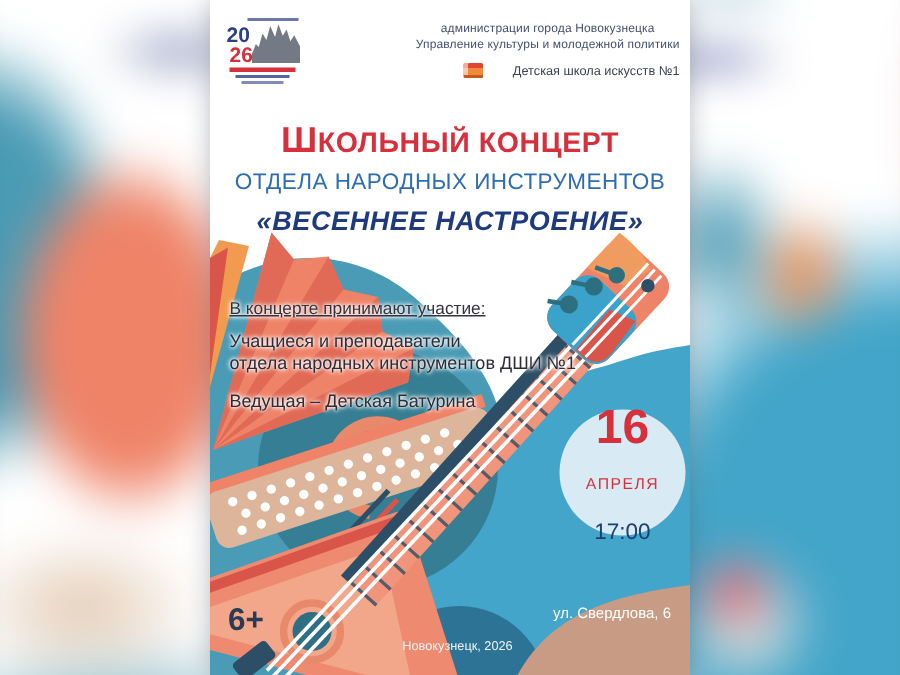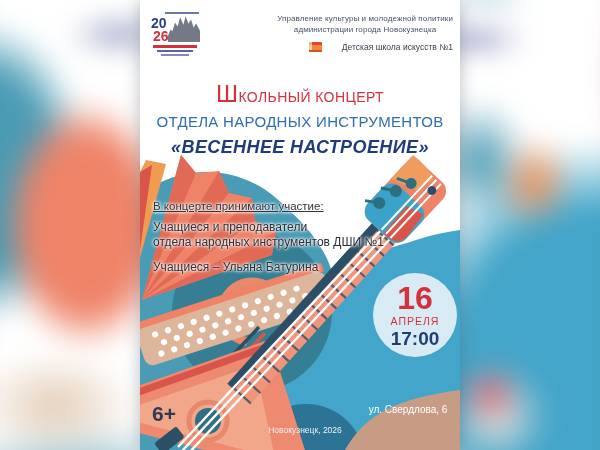--- a/index.html
+++ b/index.html
@@ -52,39 +52,39 @@
   .anniv .d26{position:absolute;left:2px;top:17px;font-size:14px;font-weight:bold;color:#d6303c;line-height:1;}
   .anniv .sil{position:absolute;left:17px;top:2px;width:32px;height:28px;background:#5a6270;opacity:.85;
       clip-path:polygon(0 78%,8% 55%,14% 62%,22% 30%,30% 45%,38% 12%,48% 38%,55% 8%,64% 35%,72% 20%,80% 48%,88% 34%,100% 60%,100% 100%,0 100%);}
   .anniv .bar-red{position:absolute;left:2px;top:33px;width:44px;height:3px;background:#d6303c;}
   .anniv .bar-blue1{position:absolute;left:6px;top:38px;width:36px;height:2px;background:#2b3f8c;opacity:.8;}
   .anniv .bar-blue2{position:absolute;left:10px;top:42px;width:28px;height:2px;background:#2b3f8c;opacity:.6;}
   .anniv .topline{position:absolute;left:14px;top:0;width:34px;height:1.5px;background:#2b3f8c;opacity:.7;}
 
   
   #title-block{position:absolute;left:0;top:80px;width:100%;text-align:center;}
-  .title-red{font-size:14px;font-weight:400;color:#d6303c;letter-spacing:.4px;line-height:1.2;}
+  .title-red{font-size:19px;font-weight:700;color:#d6303c;letter-spacing:.4px;line-height:1.2;}
   .title-red::first-letter{font-size:24px;}
   .title-blue{font-size:15px;font-weight:500;color:#2e6db4;letter-spacing:.3px;margin-top:4px;line-height:1.2;}
   .title-navy{font-size:18px;font-weight:800;font-style:italic;color:#1e3b7d;letter-spacing:.4px;margin-top:5px;line-height:1.25;}
 
   
   #participants{position:absolute;left:13px;top:200px;width:280px;color:#33333d;
       text-shadow:0 0 4px #fff,0 0 3px #fff,0 0 2px #fff;}
   #participants .intro{font-size:11.5px;margin-bottom:8px;text-decoration:underline;}
   #participants .b{font-size:12px;font-weight:normal;color:#2d2d38;line-height:1.28;}
   #participants .host{margin-top:9px;}
 
   
   #date-badge{position:absolute;left:233px;top:273px;width:84px;height:84px;border-radius:50%;
       background:#d8eaf4;display:flex;flex-direction:column;align-items:center;justify-content:center;
-      line-height:1;}
+      line-height:1;gap:16px;}
   #date-badge .day{font-size:32px;font-weight:800;color:#d6303c;}
   #date-badge .month{font-size:10.5px;font-weight:normal;color:#d6303c;letter-spacing:1px;margin-top:2px;}
-  #date-badge .time{font-size:19px;font-weight:700;color:#1f3f73;margin-top:3px;}
+  #date-badge .time{font-size:15px;font-weight:400;color:#1f3f73;margin-top:3px;}
 
   
   #age-rating{position:absolute;left:12px;top:402px;font-size:21px;font-weight:600;color:#2b3a55;}
   #footer-city{position:absolute;left:100px;top:425px;width:130px;text-align:center;
       font-size:8.5px;color:#eef3f6;}
   #footer-venue{position:absolute;right:6px;top:402px;width:92px;text-align:center;
       font-size:10px;line-height:1.5;color:#ffffff;}
 </style>
 </head>
 <body>
@@ -164,39 +164,39 @@
       <span class="topline"></span>
       <span class="d20">20</span>
       <span class="d26">26</span>
       <span class="sil"></span>
       <span class="bar-red"></span>
       <span class="bar-blue1"></span>
       <span class="bar-blue2"></span>
     </div>
 
     <div id="hdr-org">
+      <div>администрации города Новокузнецка</div>
       <div>Управление культуры и молодежной политики</div>
-      <div>администрации города Новокузнецка</div>
     </div>
     <div id="hdr-school">
       <span class="school-icon"></span>
       <span>Детская школа искусств №1</span>
     </div>
 
     <div id="title-block">
       <div class="title-red">ШКОЛЬНЫЙ КОНЦЕРТ</div>
       <div class="title-blue">ОТДЕЛА НАРОДНЫХ ИНСТРУМЕНТОВ</div>
       <div class="title-navy">«ВЕСЕННЕЕ НАСТРОЕНИЕ»</div>
     </div>
 
     <div id="participants">
       <div class="intro">В концерте принимают участие:</div>
       <div class="b">Учащиеся и преподаватели</div>
       <div class="b">отдела народных инструментов ДШИ №1</div>
-      <div class="b host">Учащиеся – Ульяна Батурина</div>
+      <div class="b host">Ведущая – Детская Батурина</div>
     </div>
 
     <div id="date-badge">
       <span class="day">16</span>
       <span class="month">АПРЕЛЯ</span>
       <span class="time">17:00</span>
     </div>
 
     <div id="age-rating">6+</div>
     <div id="footer-city">Новокузнецк, 2026</div>

